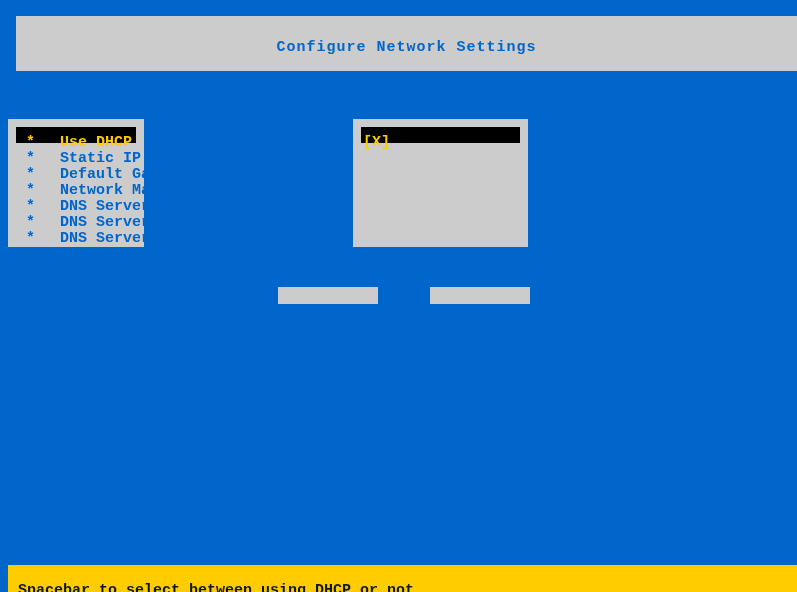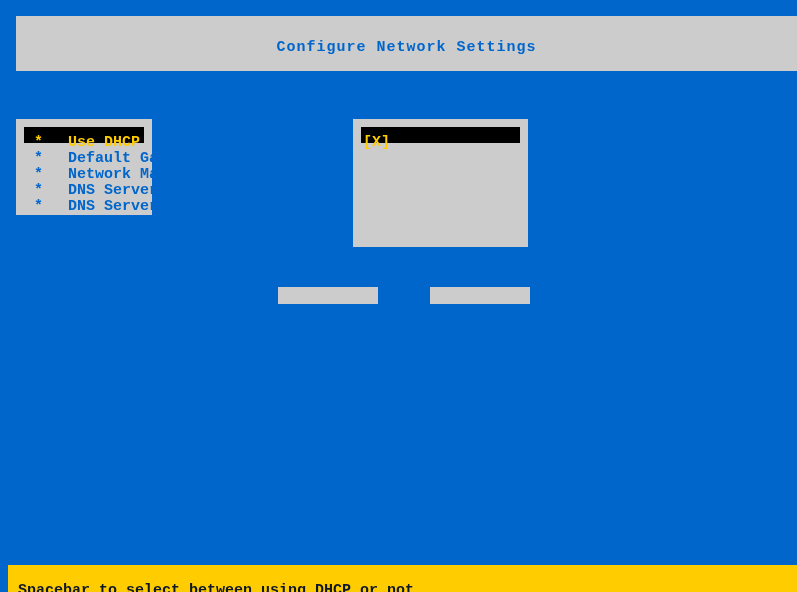--- a/index.html
+++ b/index.html
@@ -33,21 +33,21 @@
       position: absolute;
       top: 63px;
       left: 0;
       right: 0;
       bottom: 35px;
       background: #0066cc;
     }
     .settings-list {
       position: absolute;
       top: 48px;
-      left: 8px;
+      left: 0;
       width: 136px;
       background: #cccccc;
     }
     .settings-item {
       height: 16px;
       line-height: 16px;
       color: #0066cc;
       padding-left: 2px;
       white-space: nowrap;
       cursor: pointer;
@@ -131,23 +131,25 @@
 <body>
 
 <div class="header">
   <span class="header-title">Configure Network Settings</span>
 </div>
 
 <div class="content-area">
 
   <div class="settings-list">
   <div class="settings-item selected"><span class="prefix">* </span><span>Use DHCP</span></div>
+      <div class="settings-item"><span class="prefix">* </span><span>Static IP</span></div>
       <div class="settings-item"><span class="prefix">* </span><span>Default Gateway</span></div>
       <div class="settings-item"><span class="prefix">* </span><span>Network Mask</span></div>
       <div class="settings-item"><span class="prefix">* </span><span>DNS Server 4</span></div>
+      <div class="settings-item"><span class="prefix">* </span><span>DNS Server 2</span></div>
       <div class="settings-item"><span class="prefix">* </span><span>DNS Server 1</span></div>
     </div>
 
   <div class="values-list">
   <div class="value-item selected">[X]</div>
       <div class="value-item"></div>
       <div class="value-item"></div>
       <div class="value-item"></div>
       <div class="value-item"></div>
       <div class="value-item"></div>

